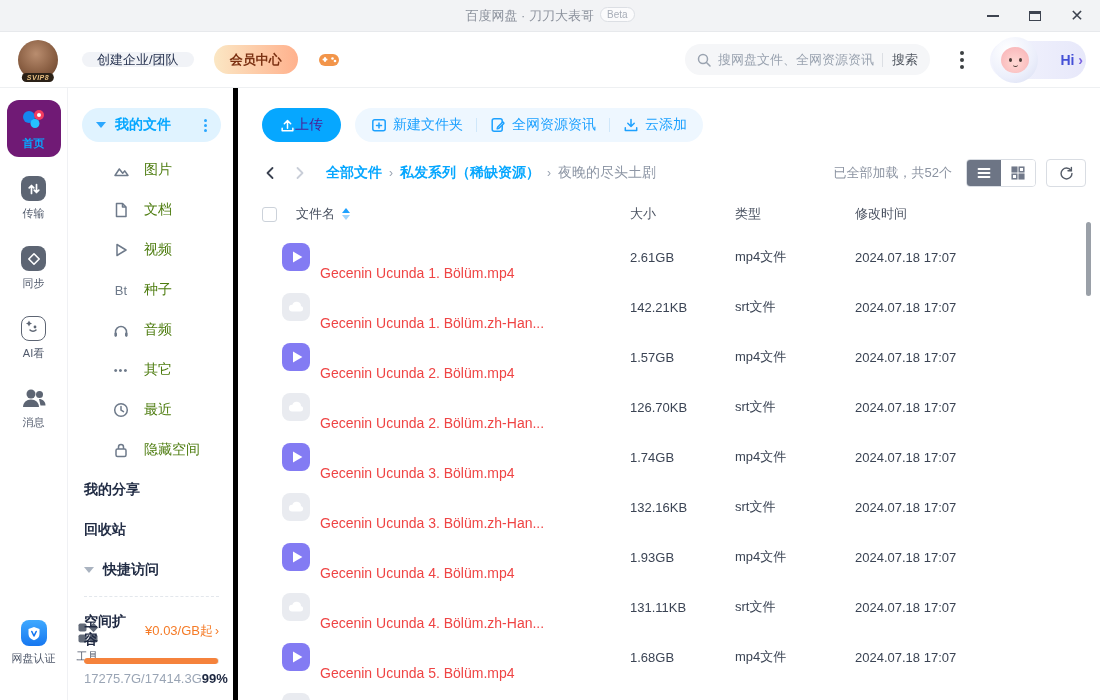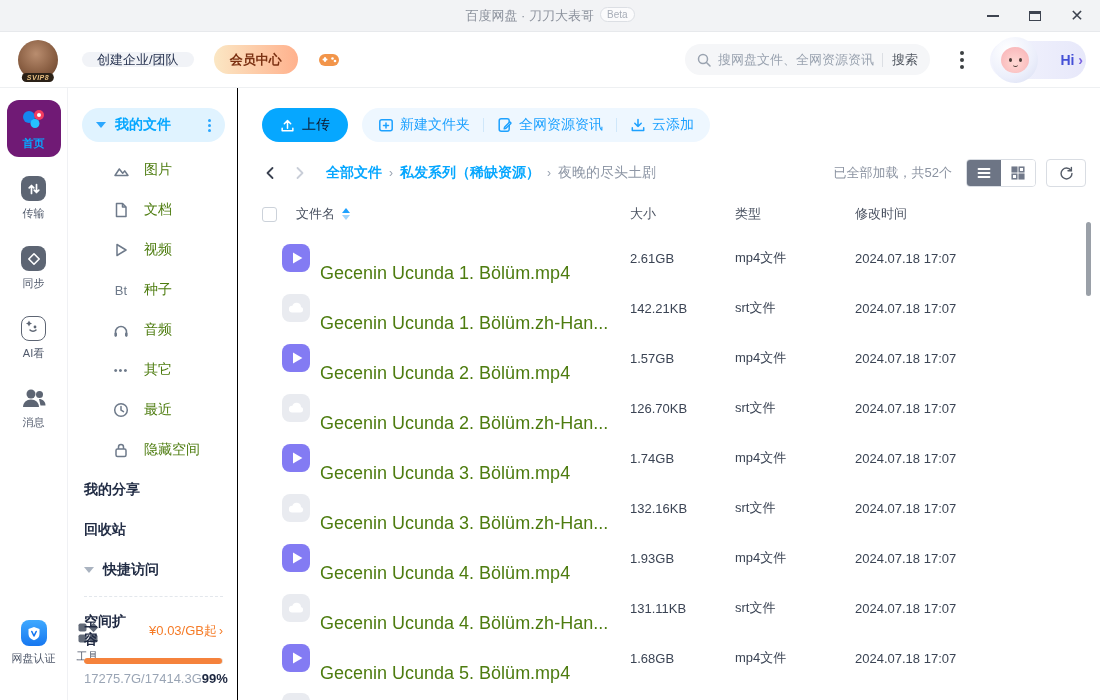--- a/index.html
+++ b/index.html
@@ -72,21 +72,21 @@
   .rail-item.active .lbl { color:#06a7ff; font-weight:bold; }
   .dark-sq { width:25px; height:25px; border-radius:8px; background:#5d6573; display:flex;
     align-items:center; justify-content:center; }
   .outline-sq { width:25px; height:25px; border-radius:8px; border:1.7px solid #5d6573; position:relative; }
   .blue-sq { width:26px; height:26px; border-radius:8px; background:linear-gradient(180deg,#3fa9ff,#1677f0);
     display:flex; align-items:center; justify-content:center; }
   .rail-gap { flex:1; }
   .rail-bottom { display:flex; flex-direction:row; align-items:center; padding-bottom:16px; }
 
   
-  .sidebar { width:170px; flex:0 0 170px; border-right:1px solid #000000; display:flex;
+  .sidebar { width:170px; flex:0 0 170px; border-right:5px solid #000000; display:flex;
     flex-direction:column; padding:20px 12px 14px 14px; }
   .myfiles-pill { background:#e0f3ff; border-radius:17px; height:34px; display:flex; align-items:center;
     padding:0 12px 0 14px; cursor:pointer; }
   .tri-down { width:0; height:0; border-left:5px solid transparent; border-right:5px solid transparent;
     border-top:6px solid #2aa7ff; margin-right:9px; }
   .tri-down.gray { border-top-color:#aab3c0; }
   .myfiles-pill .txt { font-size:14px; font-weight:bold; color:#06a7ff; flex:1; }
   .mini-kebab { display:flex; flex-direction:column; gap:2px; padding:2px; }
   .mini-kebab i { width:3px; height:3px; border-radius:50%; background:#2aa7ff; }
   .cat-list { margin-top:8px; }
@@ -106,22 +106,22 @@
   .storage-top .st-price { font-size:13px; color:#f57b27; margin-left:12px; white-space:nowrap; }
   .storage-top .st-arrow { color:#f57b27; font-size:12px; margin-left:2px; }
   .progress { margin-top:9px; height:6px; border-radius:3px; background:#e9e2db; overflow:hidden; }
   .progress .fill { height:100%; width:99%; border-radius:3px; background:#f5823c; }
   .usage { margin-top:7px; font-size:13px; color:#9aa5b5; white-space:nowrap; }
   .usage b { color:#1d2740; }
 
   
   .main { flex:1; min-width:0; display:flex; flex-direction:column; position:relative; padding-top:18px; }
   .toolbar { display:flex; align-items:center; padding-left:24px; height:38px; flex:0 0 38px; }
-  .upload-btn { background:#06a7ff; color:#0f172a; border:none; border-radius:19px; height:34px;
-    display:flex; align-items:center; gap:7px; padding:0 18px; font-size:14px; cursor:pointer;
+  .upload-btn { background:#06a7ff; color:#4c1d95; border:none; border-radius:19px; height:34px;
+    display:flex; align-items:center; padding:0 18px; font-size:14px; cursor:pointer;
     font-family:inherit; }
   .new-group { margin-left:14px; background:#eef7ff; border-radius:19px; height:34px; display:flex;
     align-items:center; padding:0 16px; }
   .new-item { display:flex; align-items:center; gap:6px; color:#1da1ff; font-size:14px; cursor:pointer; }
   .group-div { width:1px; height:14px; background:#cfe7fa; margin:0 13px; }
 
   .crumb-row { display:flex; align-items:center; padding:0 14px 0 24px; height:30px; margin-top:14px;
     flex:0 0 30px; }
   .nav-arrow { cursor:pointer; display:flex; padding:2px; }
   .crumbs { display:flex; align-items:center; margin-left:18px; flex:1; min-width:0; }
@@ -152,21 +152,21 @@
   .file-row { display:grid; grid-template-columns:20px 348px 105px 120px 1fr; align-items:center;
     height:50px; padding-left:24px; cursor:pointer; }
   .name-cell { display:flex; align-items:center; gap:10px; min-width:0; }
   .file-icon { width:28px; height:28px; border-radius:8px; display:flex; align-items:center;
     justify-content:center; flex:0 0 28px; }
   .file-icon.mp4 { background:#837bf3; }
   .file-icon.srt { background:#e9ebf0; }
   .file-icon .i-mp4, .file-icon .i-srt { display:none; }
   .file-icon.mp4 .i-mp4 { display:block; }
   .file-icon.srt .i-srt { display:block; }
-  .fname { font-size:18px; color:#4d7c0f; white-space:nowrap; overflow:hidden; text-overflow:ellipsis;margin-top:31px; }
+  .fname { font-size:14px; color:#ef4444; white-space:nowrap; overflow:hidden; text-overflow:ellipsis;margin-top:31px; }
   .fcell { font-size:13px; color:#3b4454; white-space:nowrap; }
 
   .scroll-thumb { position:absolute; right:9px; top:134px; width:5px; height:74px; border-radius:3px;
     background:#9aa0a8; cursor:pointer; }
 </style>
 </head>
 <body>
 
 <div class="app">
 

